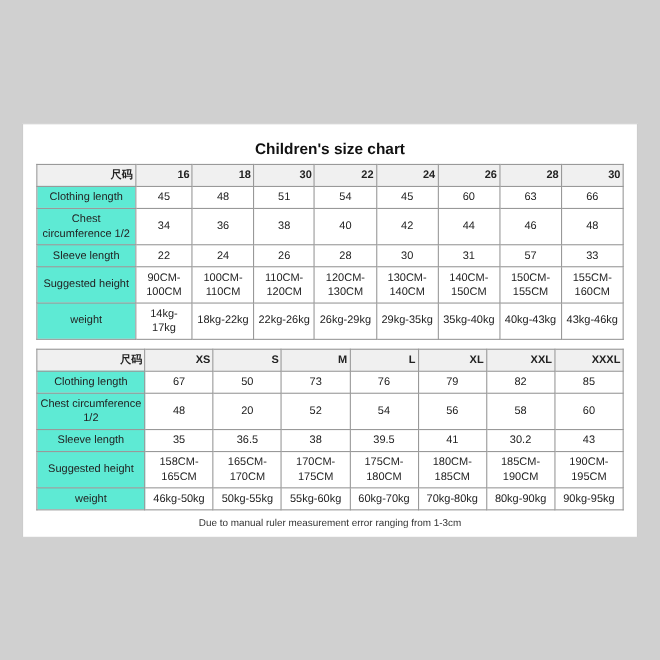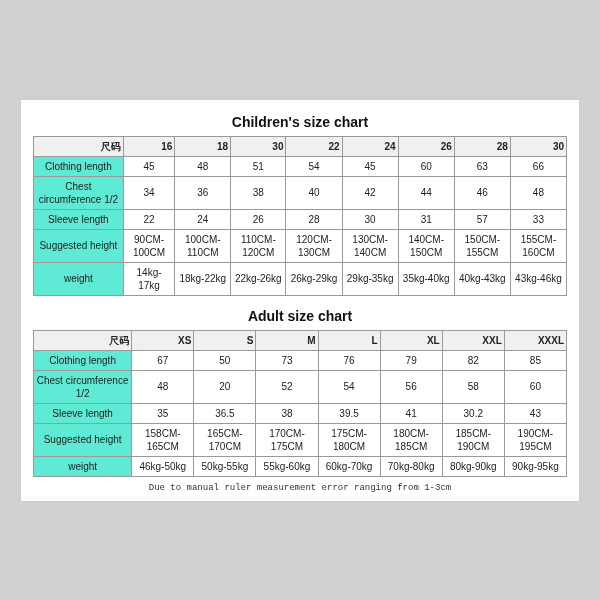--- a/index.html
+++ b/index.html
@@ -48,21 +48,20 @@
       background: #5eead4;
     }
     .spacer {
       height: 8px;
     }
     .footnote {
       text-align: center;
       font-size: 9px;
       color: #333;
       padding-top: 6px;
-      font-family: Liberation Mono, monospace;
     }
   </style>
 </head>
 <body>
 
 <div class="chart-container">
 
   <div class="section-title">Children's size chart</div>
   <table>
     <thead>
@@ -132,21 +131,20 @@
           <td>29kg-35kg</td>
           <td>35kg-40kg</td>
           <td>40kg-43kg</td>
           <td>43kg-46kg</td>
         </tr>
       </tbody>
   </table>
 
   <div class="spacer"></div>
 
-  <div class="section-title">Adult size chart</div>
   <table>
     <thead>
       <tr id="adult-header-row">
       <th>尺码</th>
           <th>XS</th>
           <th>S</th>
           <th>M</th>
           <th>L</th>
           <th>XL</th>
           <th>XXL</th>

